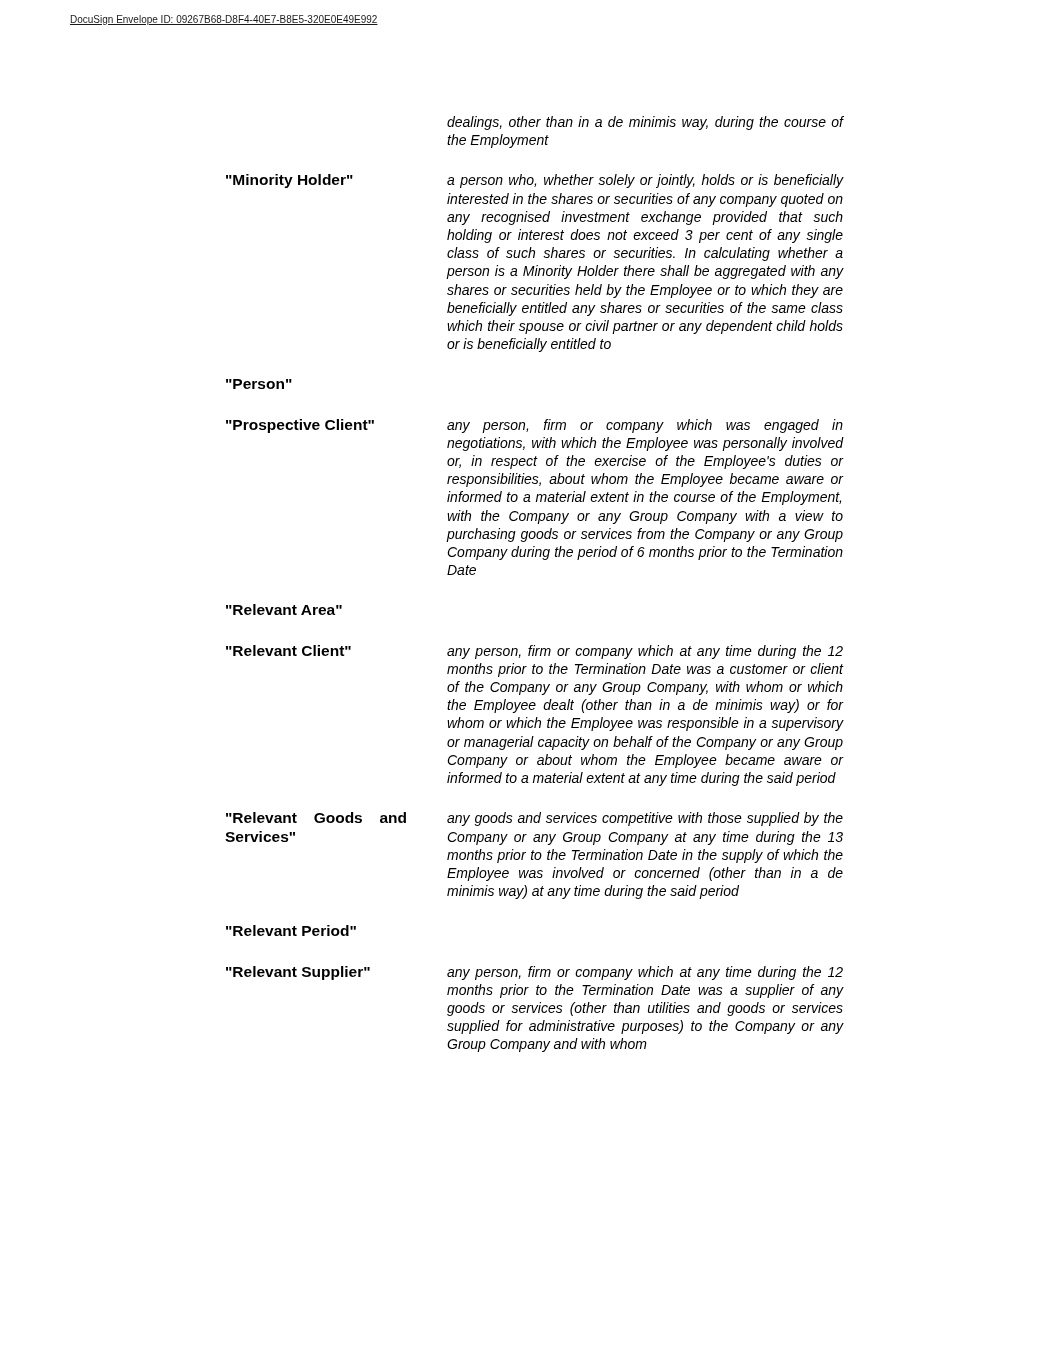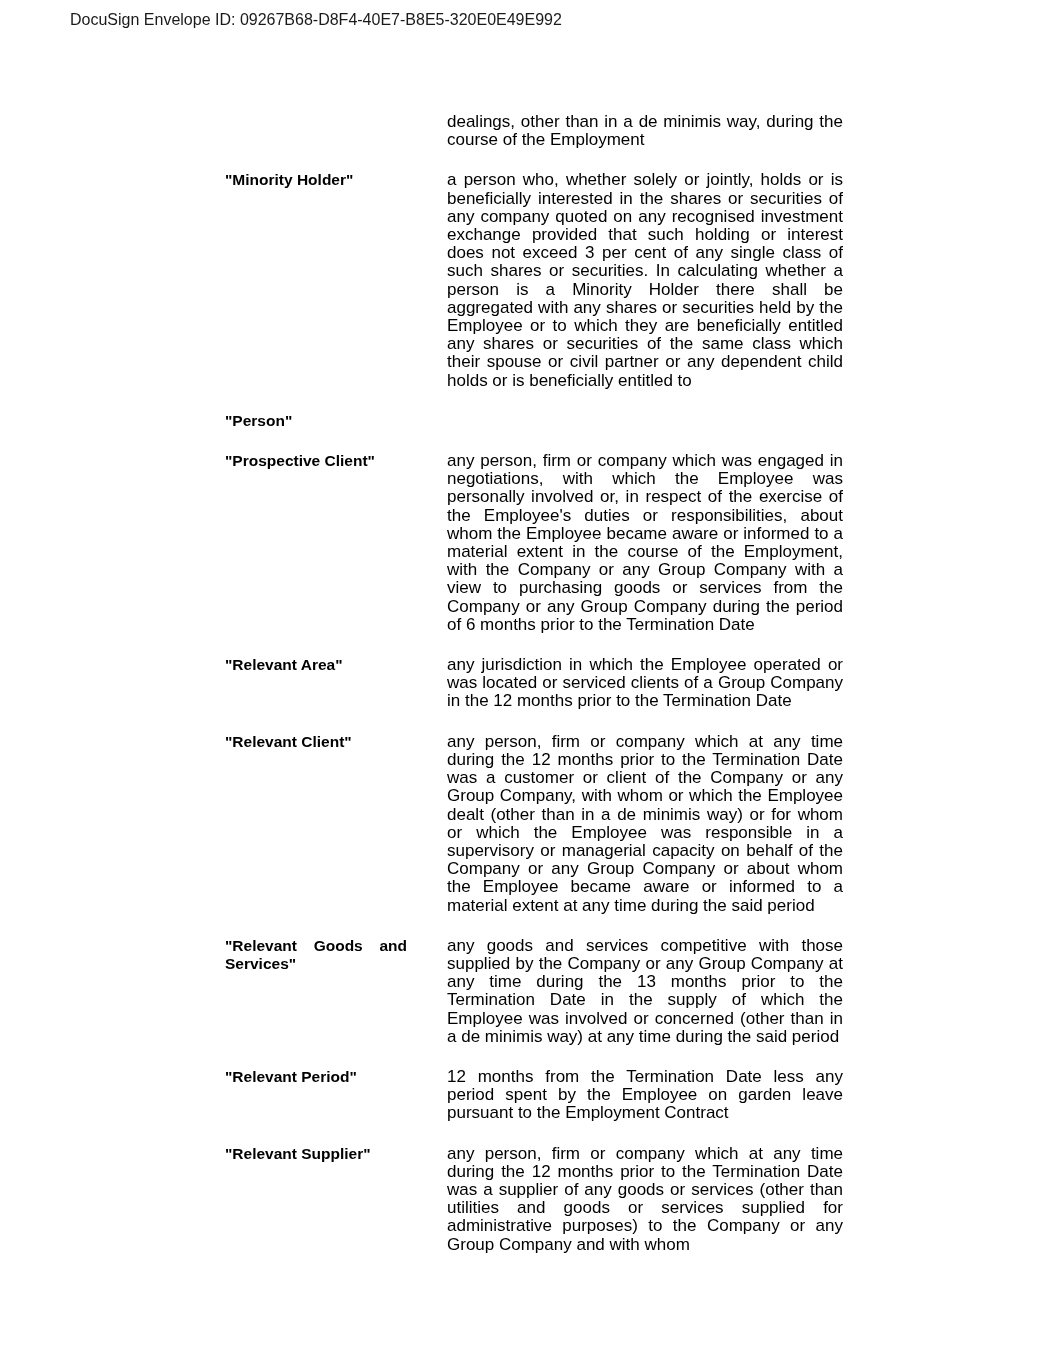--- a/index.html
+++ b/index.html
@@ -13,24 +13,25 @@
     height: 1365px;
     background: #ffffff;
     font-family: "Liberation Sans", "DejaVu Sans", sans-serif;
     color: #000000;
     overflow: hidden;
   }
   .docusign-header {
     position: absolute;
     left: 70px;
     top: 12px;
-    font-size: 16px;
+    font-size: 10px;
     line-height: 16px;
     color: #1a1a1a;
     white-space: nowrap;
+    text-decoration: underline;
   }
   .content {
     position: absolute;
     left: 225px;
     top: 113px;
     width: 618px;
   }
   .def-row {
     display: flex;
     margin: 0 0 22px 0;
@@ -40,23 +41,24 @@
     flex: 0 0 182px;
     margin-right: 40px;
     font-weight: bold;
     font-size: 15.5px;
     line-height: 18.2px;
     text-align: justify;
   }
   .def-col {
     width: 396px;
     flex: 0 0 396px;
-    font-size: 17px;
+    font-size: 14px;
     line-height: 18.2px;
     text-align: justify;
+    font-style: italic;
   }
 </style>
 </head>
 <body>
 
 <div class="page">
 
   <div class="docusign-header">DocuSign Envelope ID: 09267B68-D8F4-40E7-B8E5-320E0E49E992</div>
 
   <div class="content">
@@ -75,36 +77,34 @@
       <div class="term-col">"Person"</div>
     </div>
 
     <div class="def-row">
       <div class="term-col">"Prospective Client"</div>
       <div class="def-col">any person, firm or company which was engaged in negotiations, with which the Employee was personally involved or, in respect of the exercise of the Employee's duties or responsibilities, about whom the Employee became aware or informed to a material extent in the course of the Employment, with the Company or any Group Company with a view to purchasing goods or services from the Company or any Group Company during the period of 6 months prior to the Termination Date</div>
     </div>
 
     <div class="def-row">
       <div class="term-col">"Relevant Area"</div>
-      <div class="def-col">any jurisdiction in which the Employee operated or was located or serviced clients of a Group Company in the 12 months prior to the Termination Date</div>
     </div>
 
     <div class="def-row">
       <div class="term-col">"Relevant Client"</div>
       <div class="def-col">any person, firm or company which at any time during the 12 months prior to the Termination Date was a customer or client of the Company or any Group Company, with whom or which the Employee dealt (other than in a de minimis way) or for whom or which the Employee was responsible in a supervisory or managerial capacity on behalf of the Company or any Group Company or about whom the Employee became aware or informed to a material extent at any time during the said period</div>
     </div>
 
     <div class="def-row">
       <div class="term-col">"Relevant Goods and Services"</div>
       <div class="def-col">any goods and services competitive with those supplied by the Company or any Group Company at any time during the 13 months prior to the Termination Date in the supply of which the Employee was involved or concerned (other than in a de minimis way) at any time during the said period</div>
     </div>
 
     <div class="def-row">
       <div class="term-col">"Relevant Period"</div>
-      <div class="def-col">12 months from the Termination Date less any period spent by the Employee on garden leave pursuant to the Employment Contract</div>
     </div>
 
     <div class="def-row">
       <div class="term-col">"Relevant Supplier"</div>
       <div class="def-col">any person, firm or company which at any time during the 12 months prior to the Termination Date was a supplier of any goods or services (other than utilities and goods or services supplied for administrative purposes) to the Company or any Group Company and with whom</div>
     </div>
 
   </div>
 </div>
 

